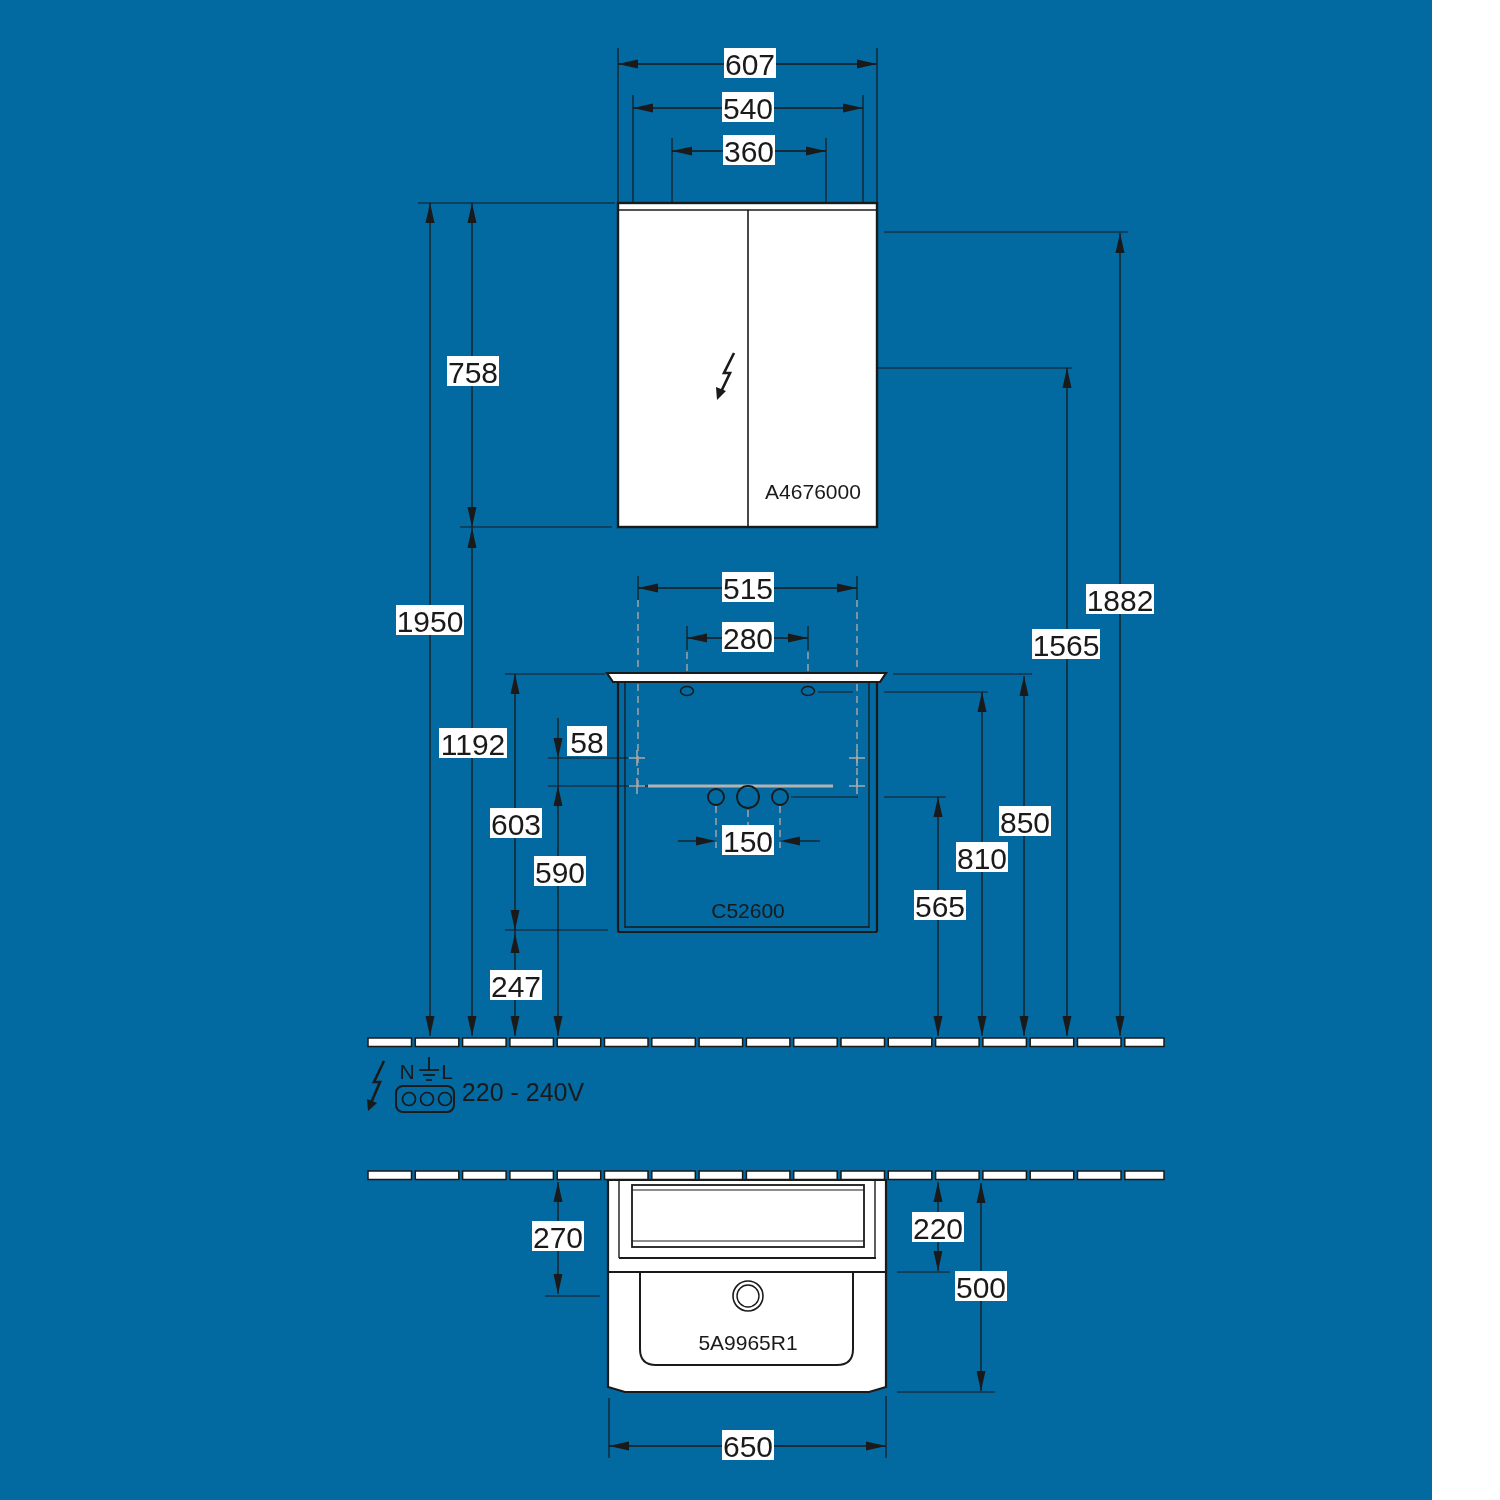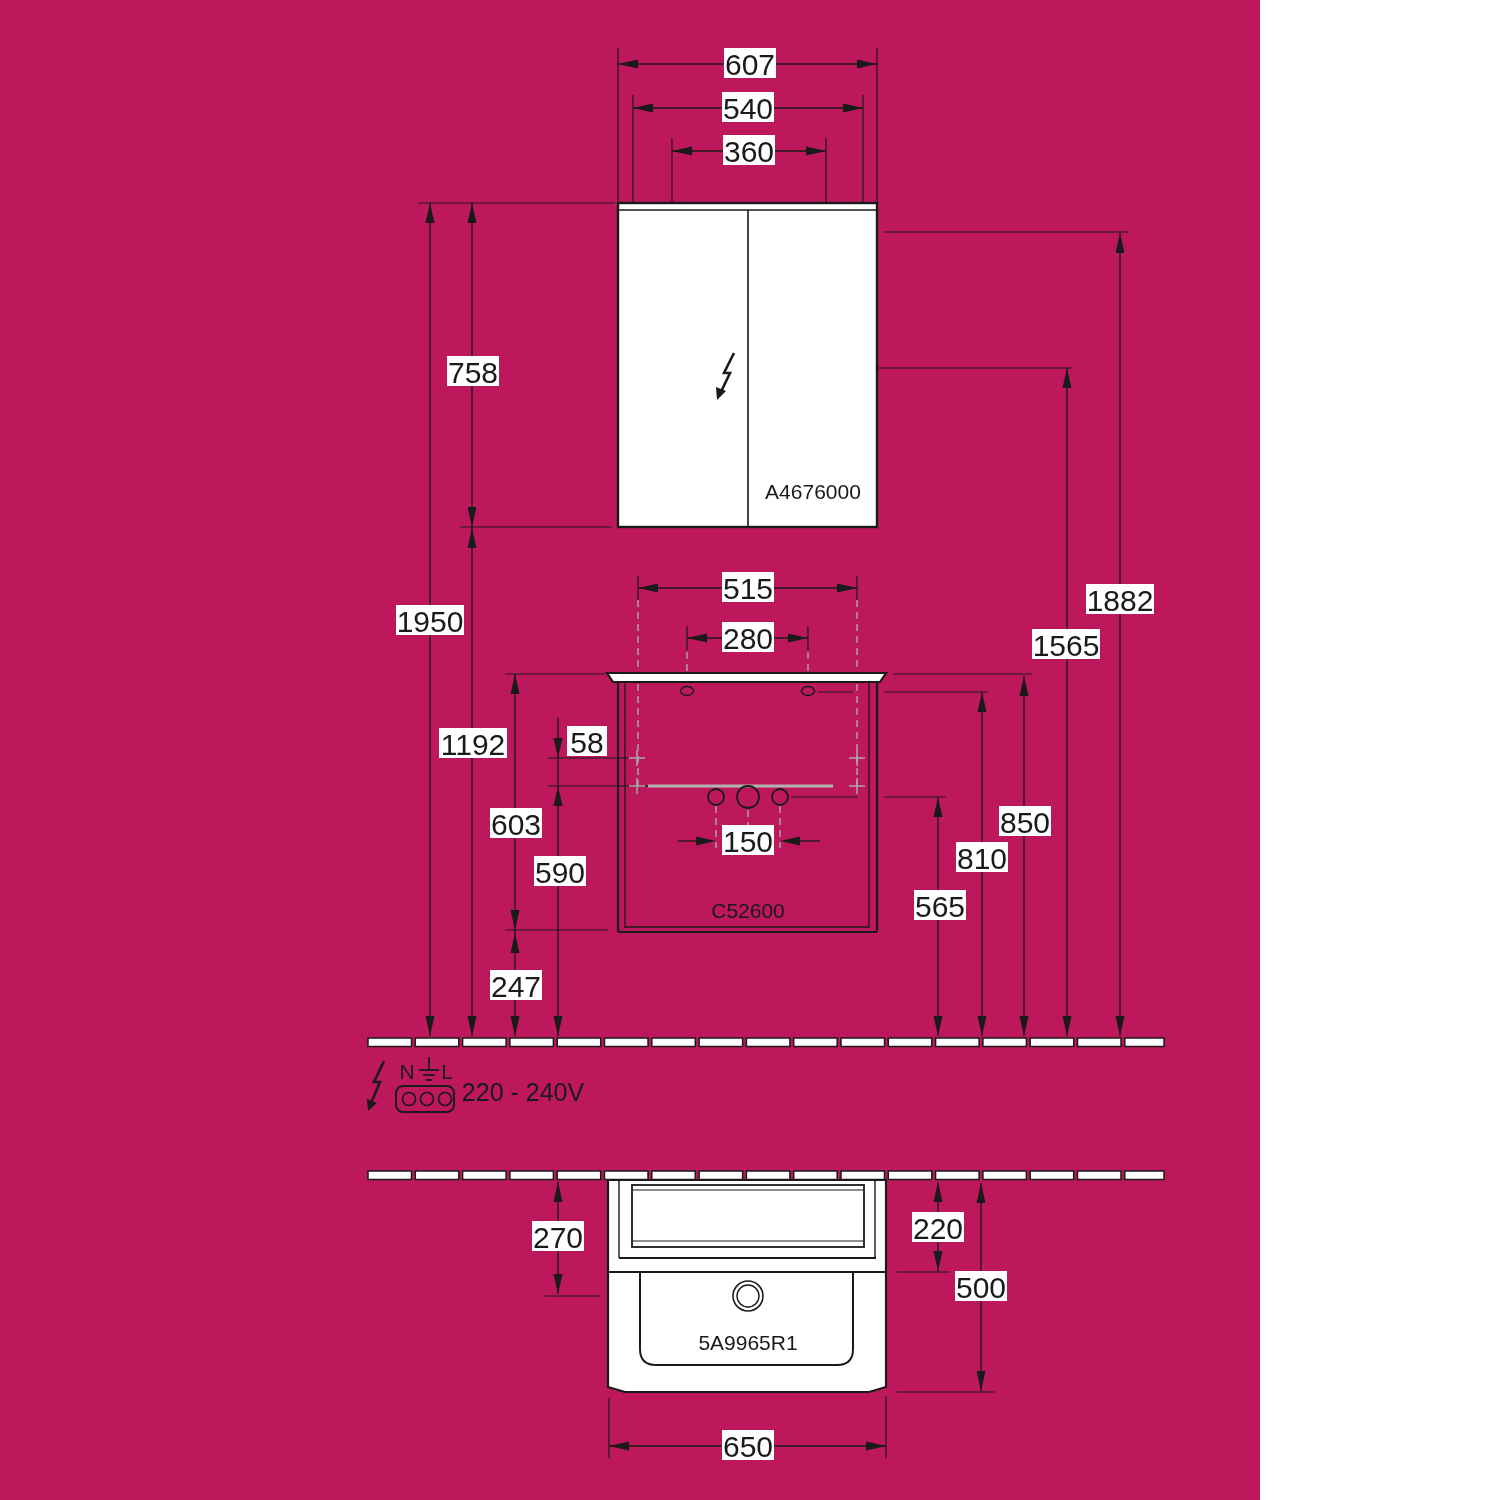--- a/index.html
+++ b/index.html
@@ -1,16 +1,16 @@
 <!DOCTYPE html>
 <html><head>
 <meta charset="utf-8">
 <style>
   html,body{margin:0;padding:0;background:#ffffff;}
-  .canvas{position:relative;width:1260px;height:1500px;background:#be185d;overflow:hidden;
+  .canvas{position:relative;width:1432px;height:1500px;background:#0369a1;overflow:hidden;
           font-family:"Liberation Sans", sans-serif;}
   svg{display:block;}
   text{font-family:"Liberation Sans", sans-serif;fill:#1a1a1a;}
   .dim{font-size:30px;}
   .code{font-size:21px;}
   .volt{font-size:25px;}
   .nl{font-size:21px;}
 </style>
 </head>
 <body>

